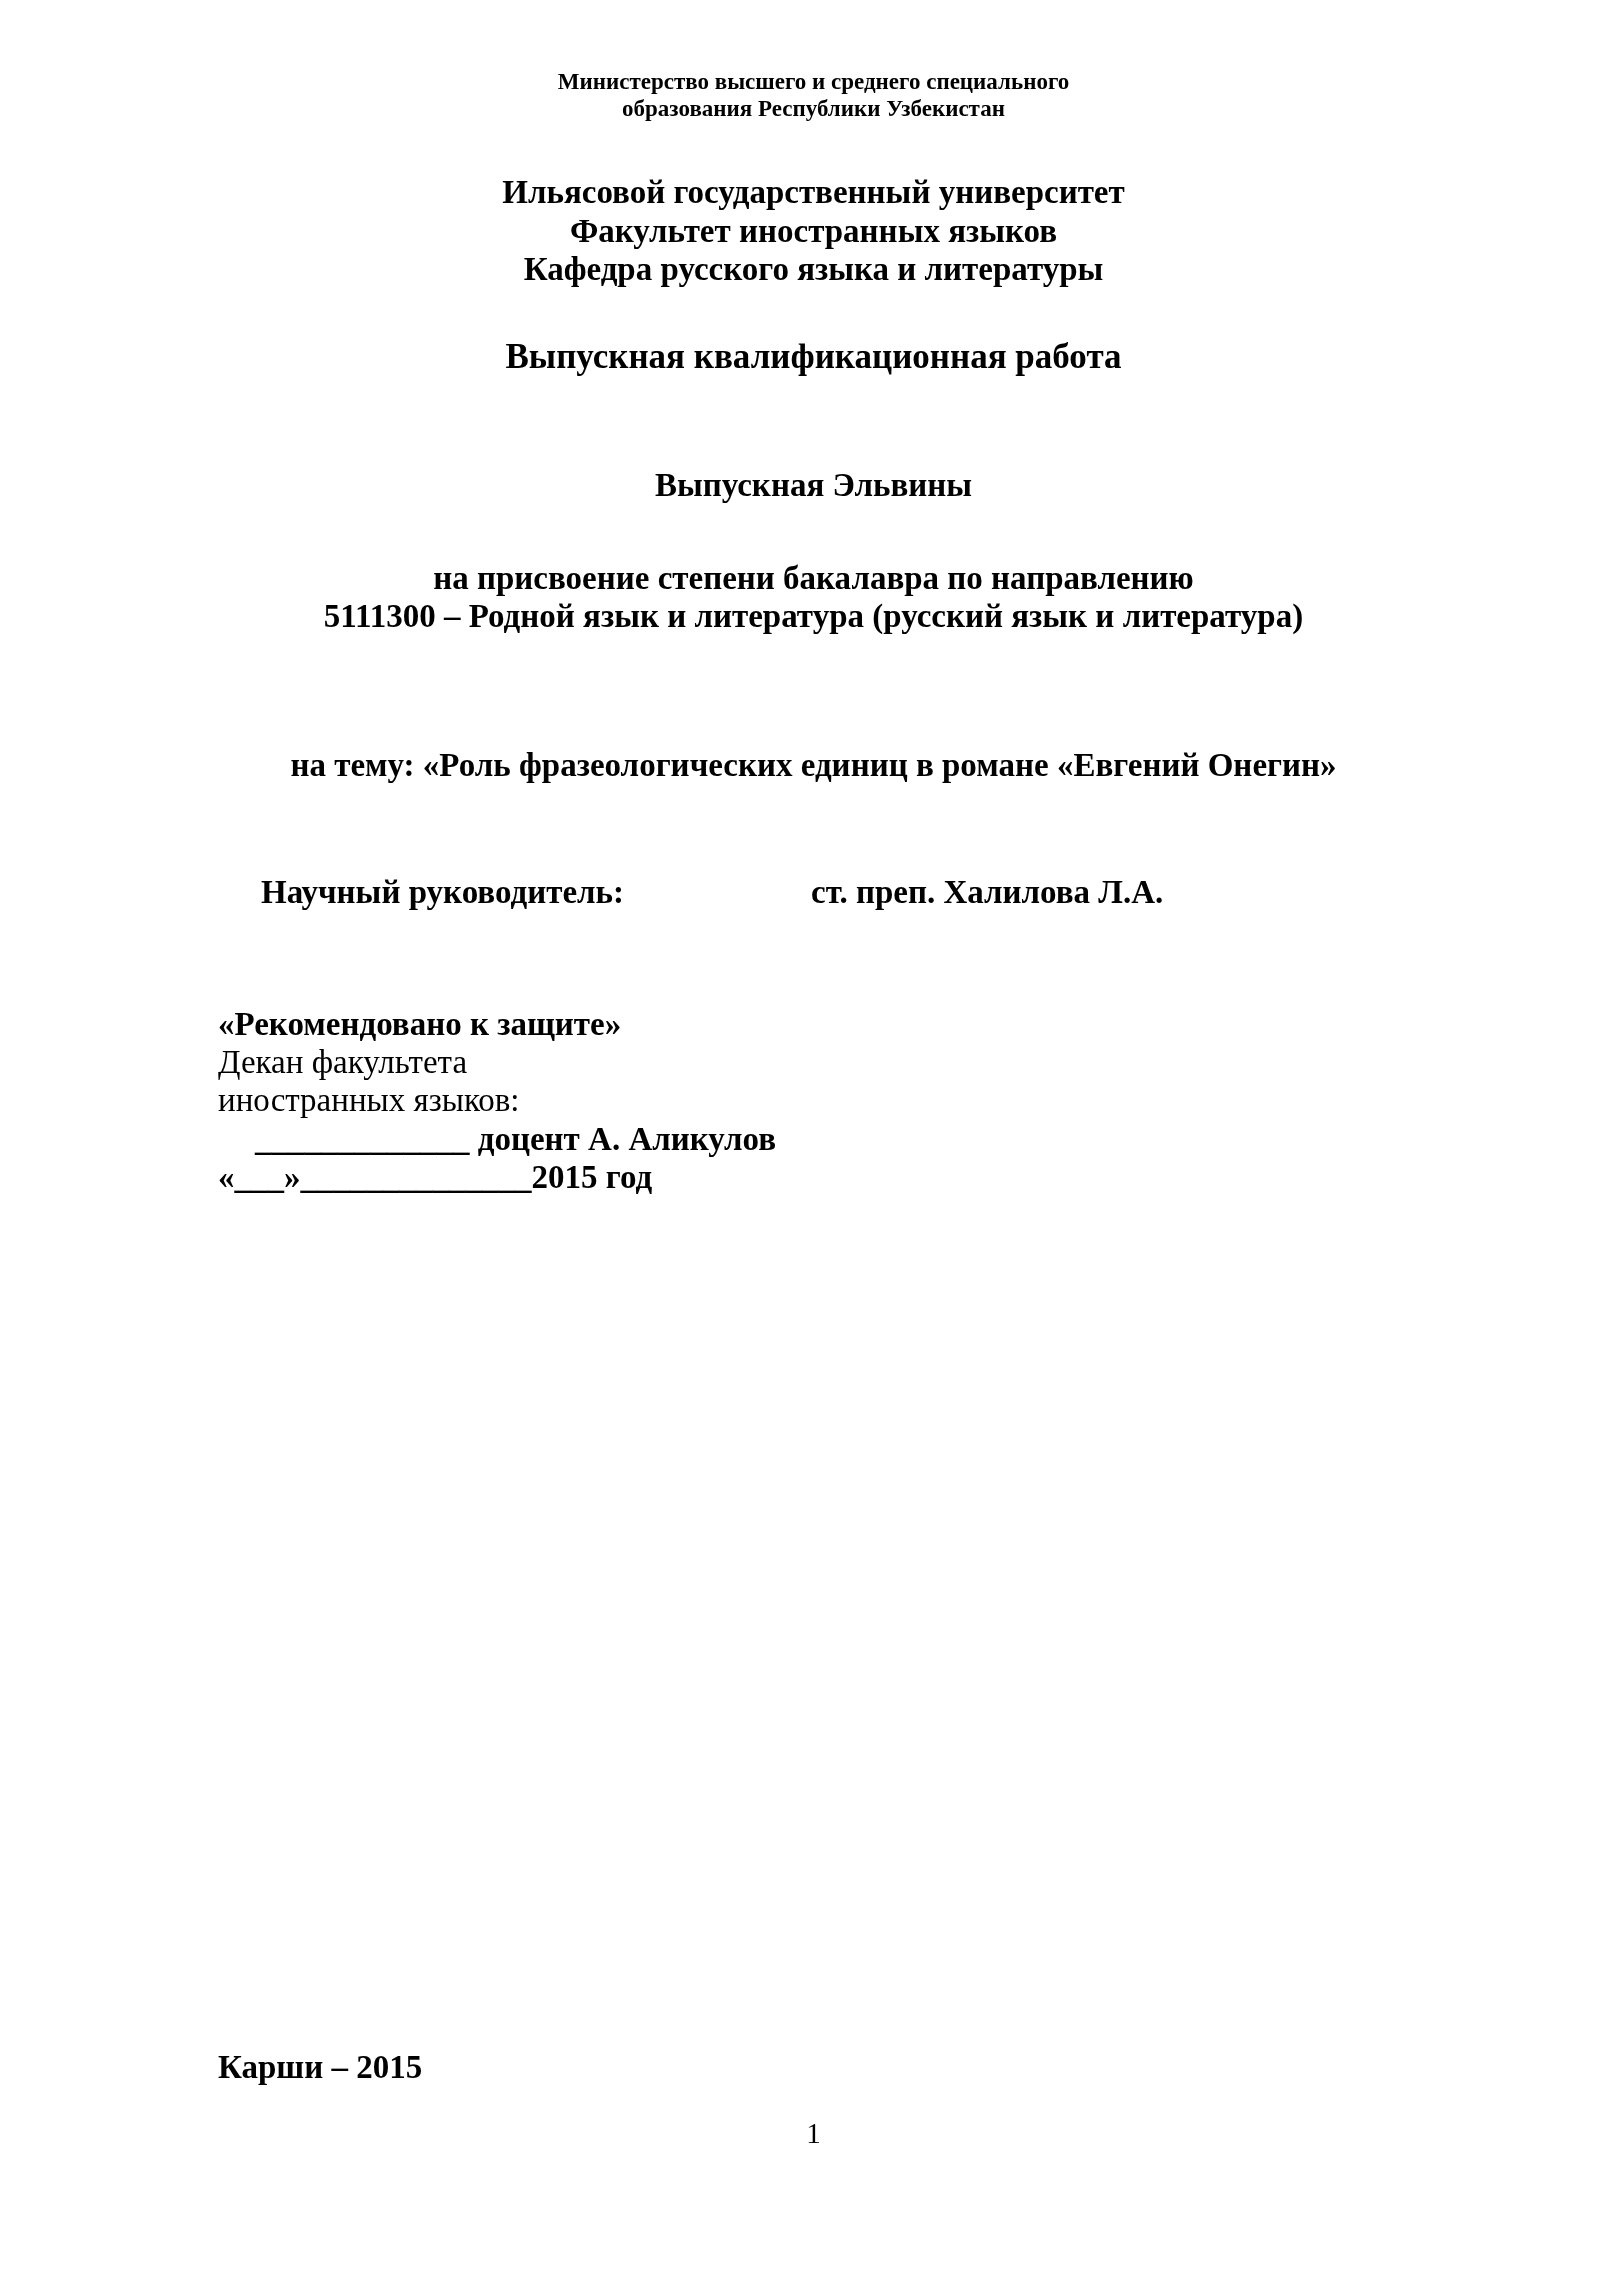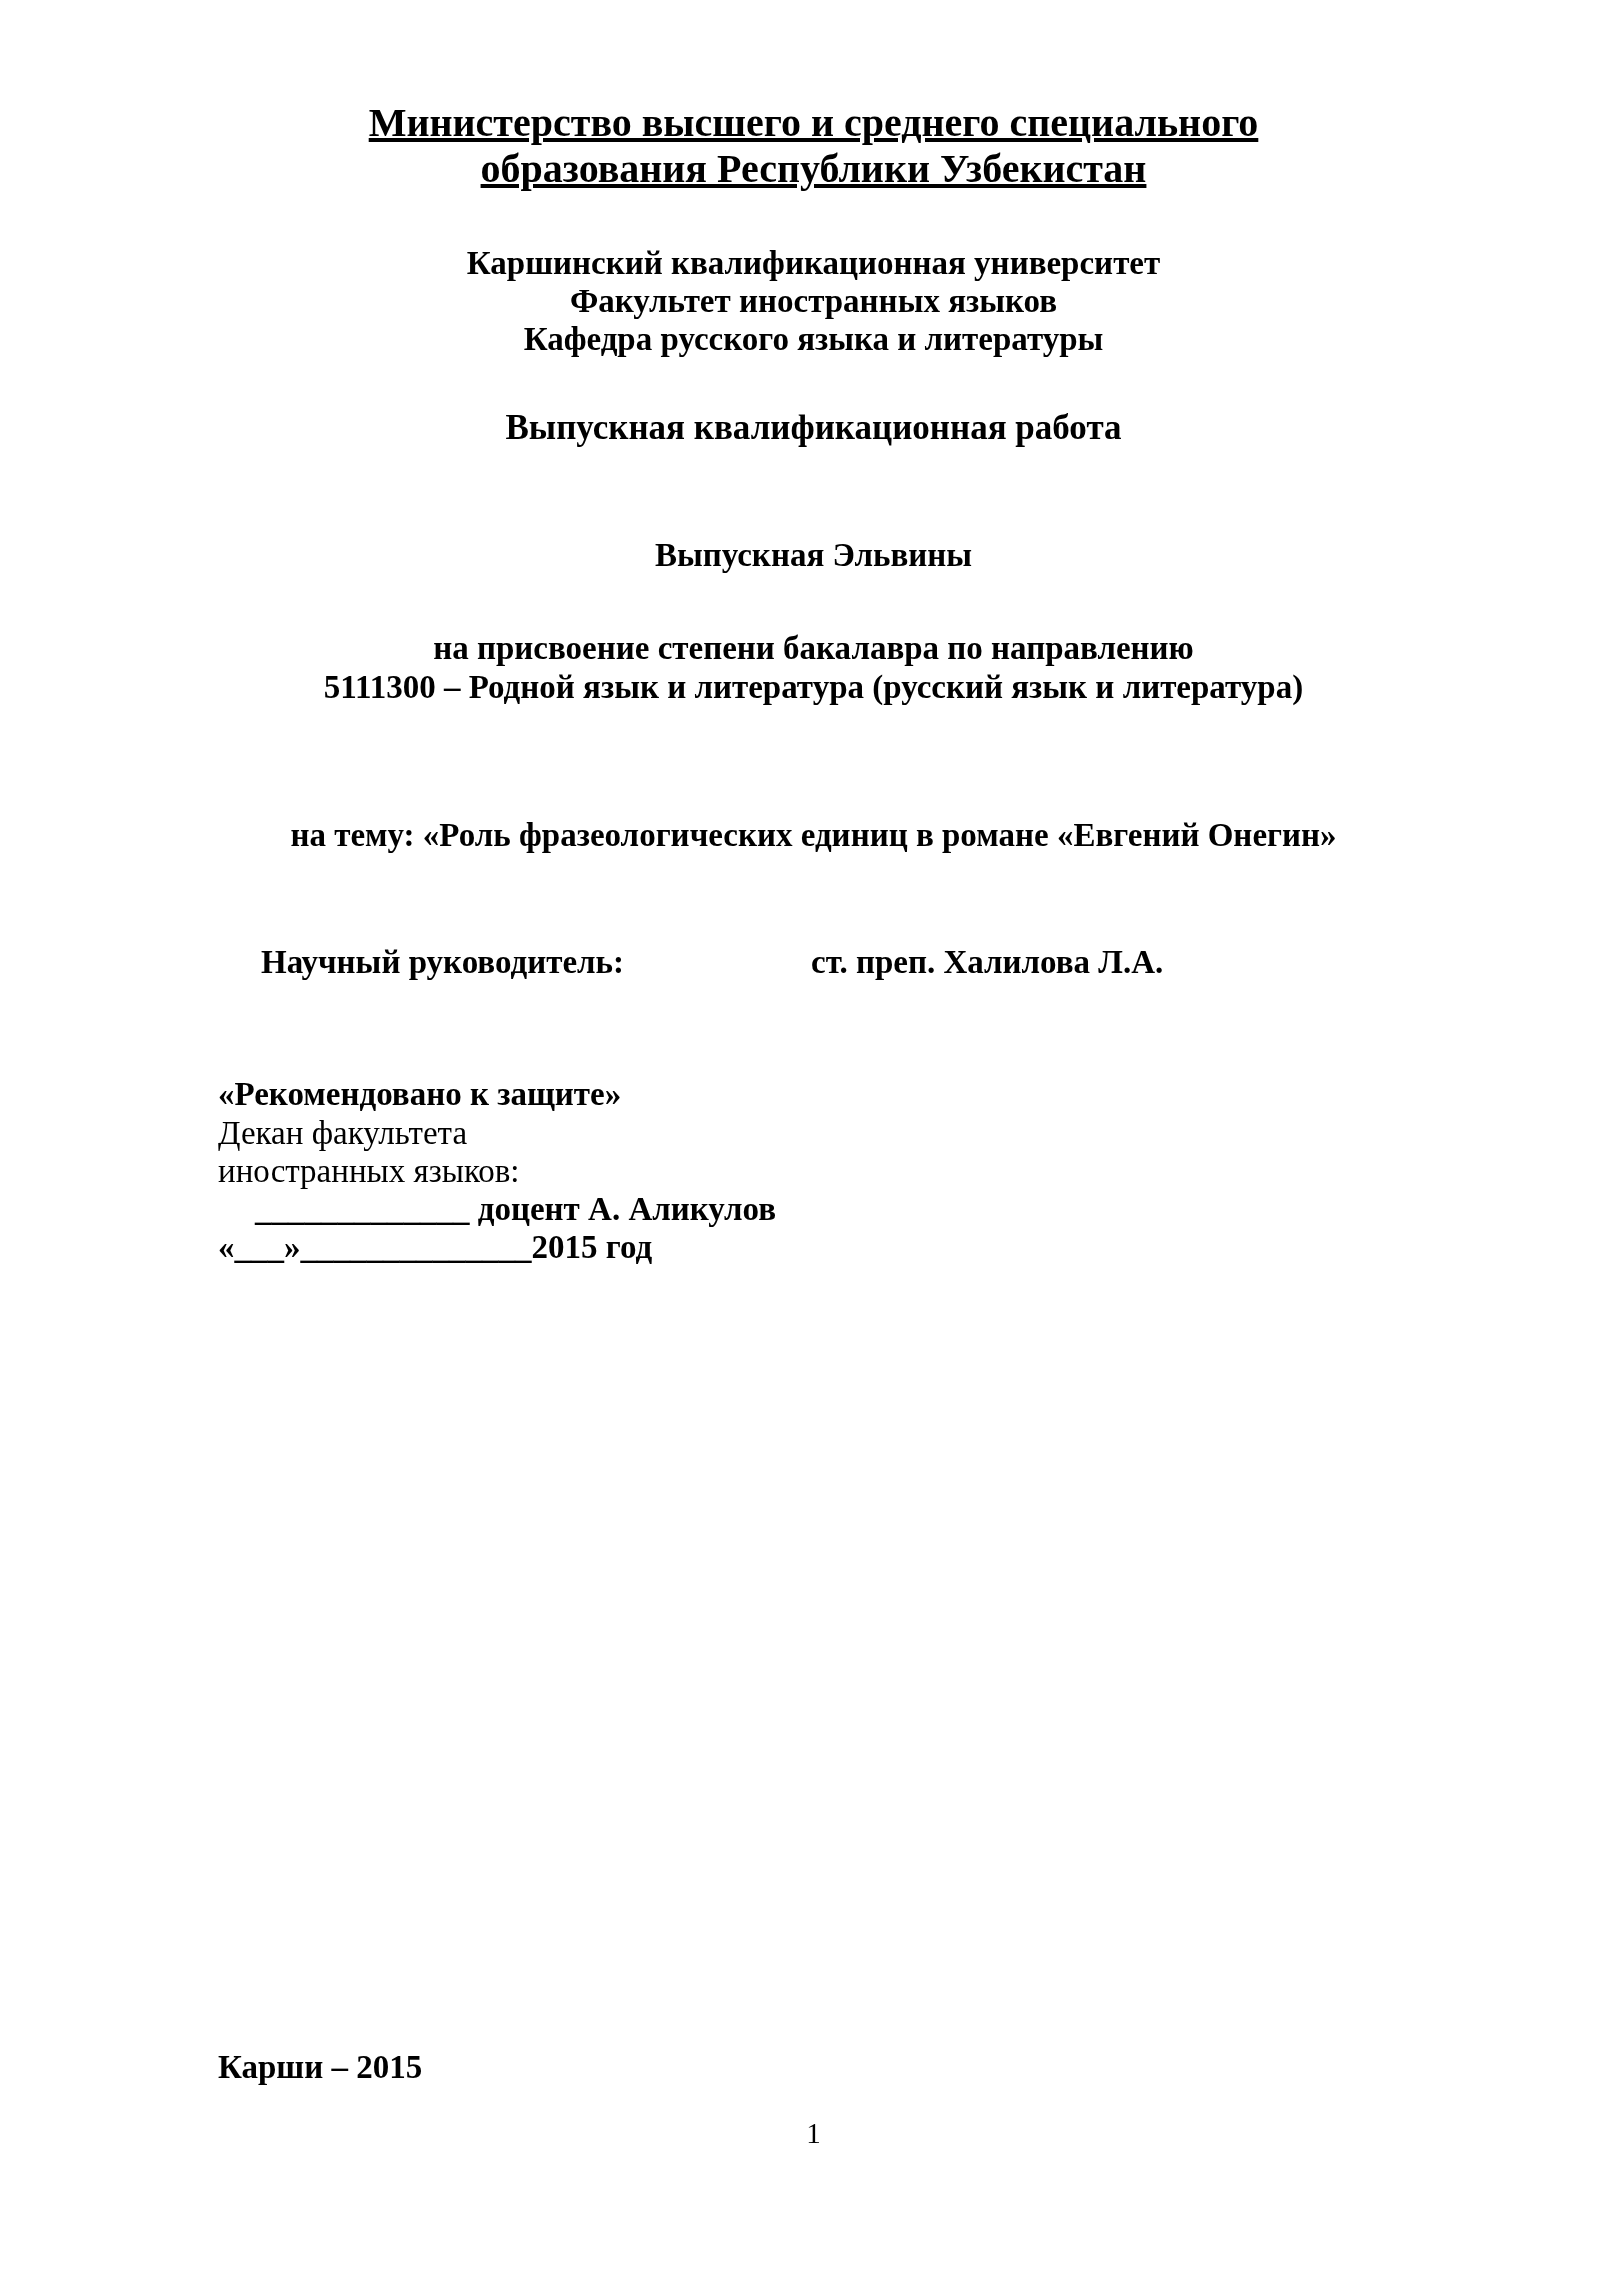--- a/index.html
+++ b/index.html
@@ -31,23 +31,22 @@
     width: 1191px;
   }
 
   .line {
     line-height: 1.16;
     white-space: pre-wrap;
   }
 
   
   .block-ministry {
-    margin-top: 100px;
-    font-size: 40px;
-    text-decoration: underline;
+    margin-top: 69px;
+    font-size: 23px;
   }
   .block-ministry .line { font-weight: 700; }
 
   
   .block-university {
     margin-top: 51px;
     font-size: 33px;
   }
   .block-university .line { font-weight: 700; }
 
@@ -131,21 +130,21 @@
 <div class="page">
 
   <div class="content">
 
     <div class="block-ministry ctr">
       <div class="line">Министерство высшего и среднего специального</div>
       <div class="line">образования Республики Узбекистан</div>
     </div>
 
     <div class="block-university ctr">
-      <div class="line">Каршинский квалификационная университет</div>
+      <div class="line">Ильясовой государственный университет</div>
       <div class="line">Факультет иностранных языков</div>
       <div class="line">Кафедра русского языка и литературы</div>
     </div>
 
     <div class="block-worktype ctr">
       <div class="line">Выпускная квалификационная работа</div>
     </div>
 
     <div class="block-author ctr">
       <div class="line">Выпускная Эльвины</div>

